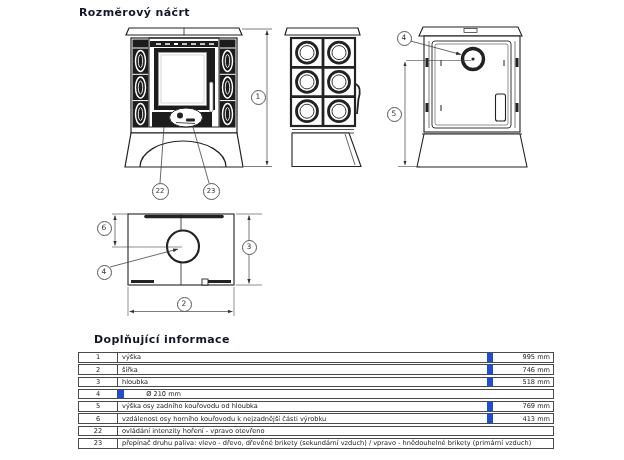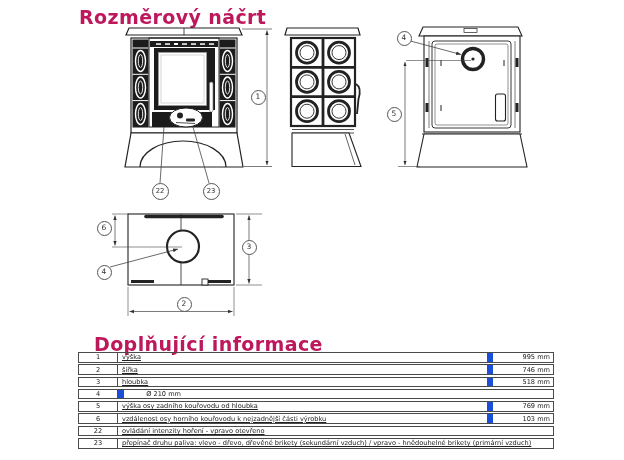--- a/index.html
+++ b/index.html
@@ -2,42 +2,42 @@
 <html><head>
 <meta charset="utf-8">
 <style>
   html,body{margin:0;padding:0;background:#fff;}
   body{
     width:624px;height:460px;position:relative;overflow:hidden;
     font-family:"DejaVu Sans","Liberation Sans",sans-serif;color:#1c1c1c;
     -webkit-font-smoothing:antialiased;
   }
   .heading{
-    position:absolute;left:79px;font-size:19px;font-weight:bold;
-    color:#be185d;letter-spacing:.4px;white-space:nowrap;
+    position:absolute;left:79px;font-size:11px;font-weight:bold;
+    color:#0f172a;letter-spacing:.4px;white-space:nowrap;
   }
   #title-sketch{top:6px;}
   #title-info{top:333px;margin-left:15px;}
   #drawing{position:absolute;left:0;top:0;}
   .callout{
     position:absolute;box-sizing:border-box;border:1px solid #555;border-radius:50%;
     background:#fff;display:flex;align-items:center;justify-content:center;
     font-size:7.5px;color:#333;line-height:1;z-index:3;
   }
   .callout.wide{font-size:6.8px;}
   #info-table{position:absolute;left:78px;top:352px;width:476px;}
   .t-row{
     box-sizing:border-box;display:flex;align-items:center;height:10.6px;
     margin-bottom:1.7px;border:1px solid #4a4a4a;font-size:6.6px;line-height:8px;
     color:#222;white-space:nowrap;overflow:hidden;
   }
   .t-num{box-sizing:border-box;width:39px;text-align:center;flex:none;
     border-right:1px solid #4a4a4a;align-self:stretch;display:flex;
     align-items:center;justify-content:center;}
-  .t-desc{flex:1;padding-left:4px;overflow:hidden;text-decoration:underline;}
+  .t-desc{flex:1;padding-left:4px;overflow:hidden;}
   .t-val{box-sizing:border-box;width:66px;flex:none;text-align:right;padding-right:3px;
     border-left:6px solid #1d4ed8;align-self:stretch;display:flex;
     align-items:center;justify-content:flex-end;}
 </style>
 </head>
 <body>
 
 <div class="heading" id="title-sketch">Rozměrový náčrt</div>
 
 <svg id="drawing" width="624" height="330" viewBox="0 0 624 330">
@@ -230,21 +230,21 @@
       <span class="t-val">Ø 210 mm</span>
     </div>
     <div class="t-row">
       <span class="t-num">5</span>
       <span class="t-desc">výška osy zadního kouřovodu od hloubka</span>
       <span class="t-val">769 mm</span>
     </div>
     <div class="t-row">
       <span class="t-num">6</span>
       <span class="t-desc">vzdálenost osy horního kouřovodu k nejzadnější části výrobku</span>
-      <span class="t-val">103 mm</span>
+      <span class="t-val">413 mm</span>
     </div>
     <div class="t-row">
       <span class="t-num">22</span>
       <span class="t-desc">ovládání intenzity hoření - vpravo otevřeno</span>
     </div>
     <div class="t-row">
       <span class="t-num">23</span>
       <span class="t-desc">přepínač druhu paliva: vlevo - dřevo, dřevěné brikety (sekundární vzduch) / vpravo - hnědouhelné brikety (primární vzduch)</span>
     </div>
   </div>

